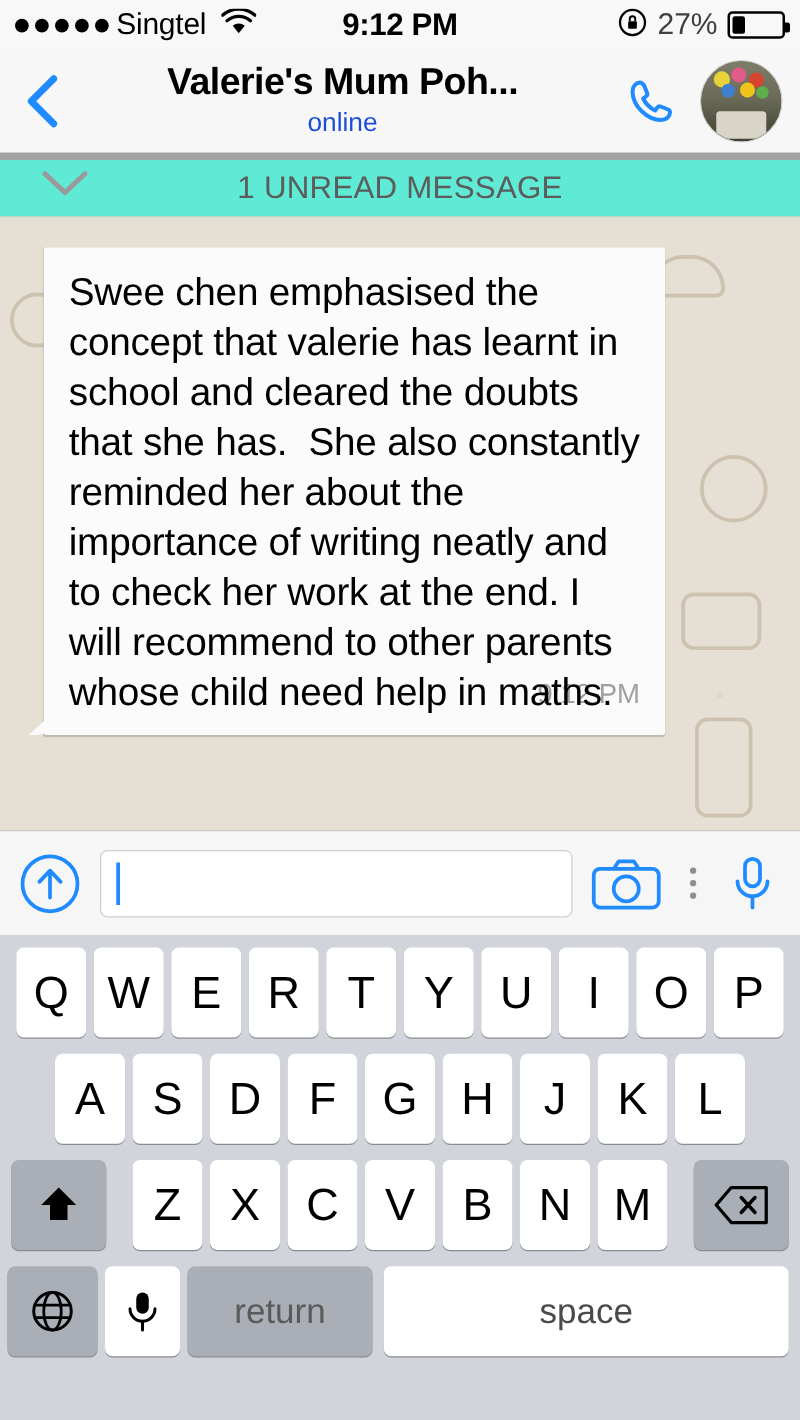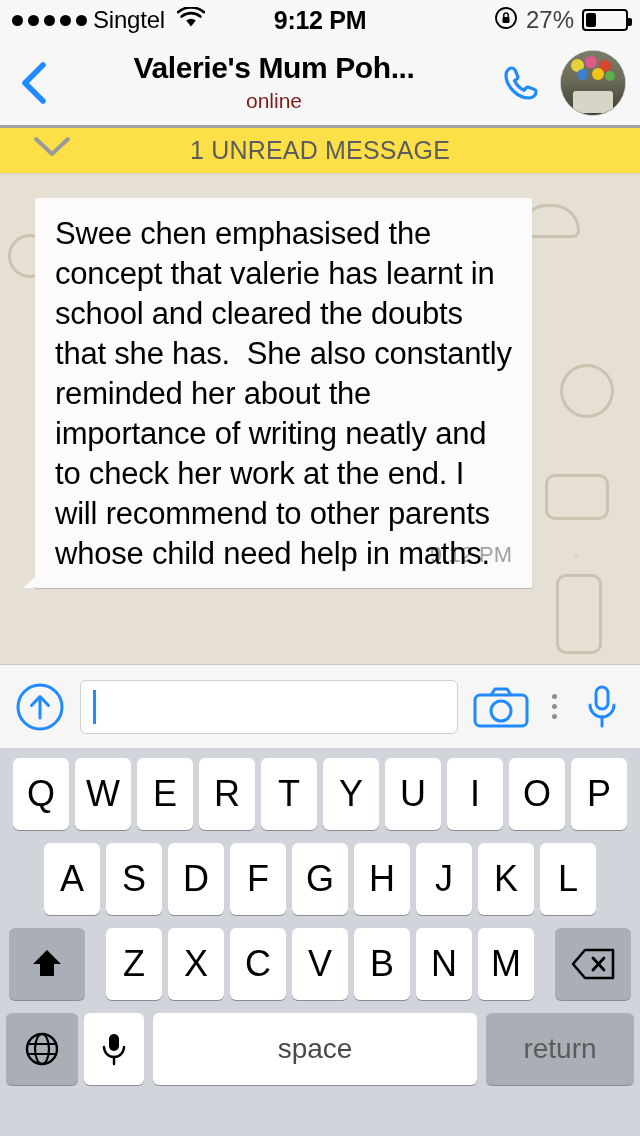--- a/index.html
+++ b/index.html
@@ -47,21 +47,21 @@
   .batt::after {
     content: ""; position: absolute; right: -6px; top: 7px;
     width: 4px; height: 8px; background: #000; border-radius: 0 2px 2px 0;
   }
   .batt-fill { height: 100%; background: #000; border-radius: 2px; }
 
   
   .navbar {
     height: 88px;
     background: #f7f7f7;
-    border-bottom: 3px solid #a3a3a3;
+    border-bottom: 6px solid #a3a3a3;
     display: flex; align-items: center;
     padding: 0 14px;
     position: relative;
     flex: none;
   }
   .back-chevron {
     width: 40px; height: 56px; display: flex; align-items: center; justify-content: center;
     flex: none;
   }
   .nav-title-wrap {
@@ -69,40 +69,40 @@
     display: flex; flex-direction: column; align-items: center; justify-content: center;
     margin-top: -2px;
   }
   .nav-title {
     font-size: 30px; font-weight: bold; color: #000;
     white-space: nowrap; overflow: hidden; text-overflow: ellipsis;
     max-width: 330px;
     letter-spacing: -0.4px;
   }
   .nav-sub {
-    font-size: 21px; color: #7f1d1d; margin-top: 4px;
+    font-size: 21px; color: #1d4ed8; margin-top: 4px;
   }
   .call-btn { width: 56px; display: flex; align-items: center; justify-content: center; flex: none; }
   .avatar {
     width: 66px; height: 66px; border-radius: 50%;
     margin-left: 10px; flex: none;
     background: #5b5b4d;
     overflow: hidden; position: relative;
     border: 1px solid #cfcfcf;
   }
   .av-sky { position: absolute; inset: 0; background: linear-gradient(#7d7d6a 0%, #6b6b58 45%, #3f3f33 100%); }
   .av-f { position: absolute; border-radius: 50%; }
   .av-base {
     position: absolute; left: 12px; right: 12px; bottom: 2px; height: 22px;
     background: #d9d4c8; border-radius: 3px;
   }
 
   
   .unread {
-    height: 46px; background: #fde047;
+    height: 46px; background: #5eead4;
     display: flex; align-items: center; justify-content: center;
     position: relative; flex: none;
     border-bottom: 1px solid #dcd2bf;
   }
   .unread-text { font-size: 25px; color: #5c5c5c; letter-spacing: 0.2px; }
   .unread-chevron { position: absolute; left: 30px; top: 4px; }
 
   
   .chat {
     flex: 1;
@@ -380,18 +380,18 @@
           <path d="M4.5 14 H33.5 M4.5 24 H33.5" stroke="#000" stroke-width="2.2"></path>
         </svg>
       </div>
       <div class="key dict">
         <svg width="26" height="36" viewBox="0 0 26 36">
           <rect x="8" y="3" width="10" height="17" rx="5" fill="#000"></rect>
           <path d="M3 16 a10 10 0 0 0 20 0" stroke="#000" stroke-width="2.4" fill="none" stroke-linecap="round"></path>
           <path d="M13 26 V33" stroke="#000" stroke-width="2.4" stroke-linecap="round"></path>
         </svg>
       </div>
+      <div class="key dark return">return</div>
       <div class="key space">space</div>
-      <div class="key dark return">return</div>
     </div>
   </div>
 
 </div>
 
 </body></html>

